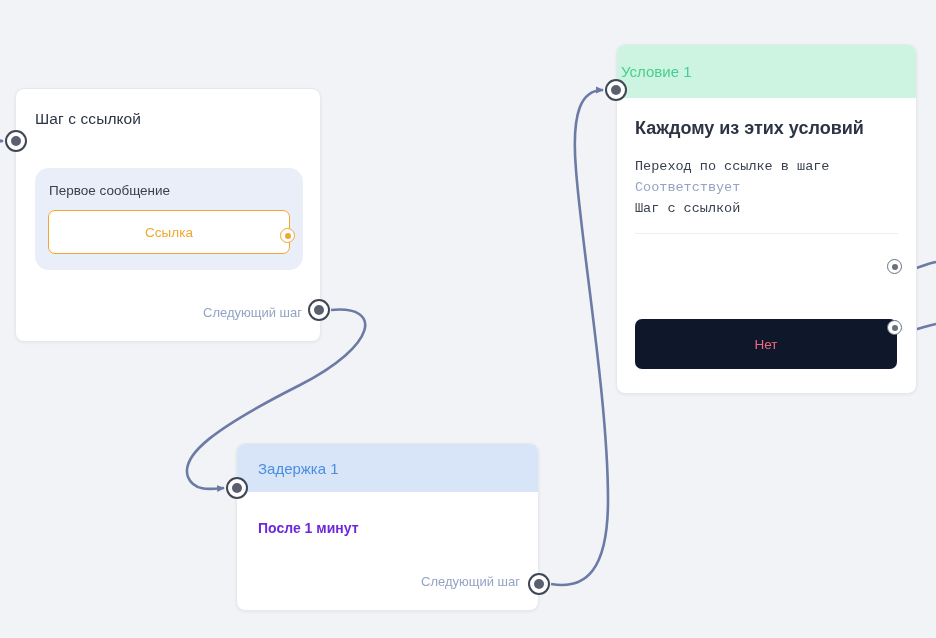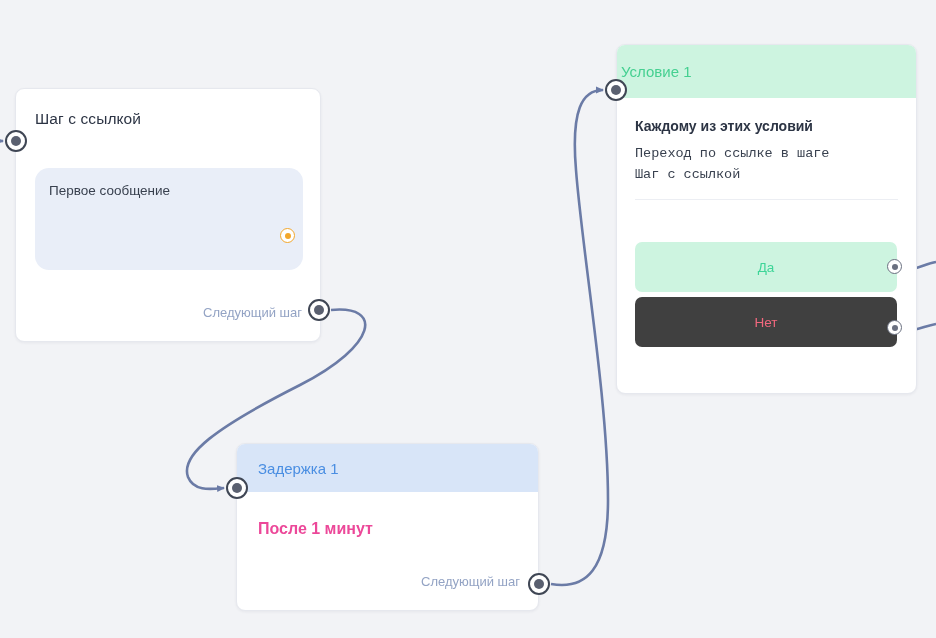--- a/index.html
+++ b/index.html
@@ -51,43 +51,43 @@
   
   #node-delay { left: 236px; top: 443px; width: 303px; height: 168px; }
   .delay-head {
     height: 48px; background: #d8e5f8;
     border-radius: 8px 8px 0 0;
     display: flex; align-items: center; padding-left: 21px;
   }
   .delay-head span { font-size: 15px; color: #4a8ee2; }
   .delay-body-text {
     position: absolute; left: 21px; top: 76px;
-    font-size: 16px; color: #ec4899; font-weight: 600;
+    font-size: 14px; color: #6d28d9; font-weight: 600;
   }
 
   
   #node-cond { left: 616px; top: 44px; width: 301px; height: 350px; }
   .cond-head {
     height: 53px; background: #cdf4e0;
     border-radius: 8px 8px 0 0;
     display: flex; align-items: center; padding-left: 4px;
   }
   .cond-head span { font-size: 15px; color: #45d091; }
   .cond-body { padding: 20px 18px 0 18px; }
-  .cond-h { font-size: 14px; font-weight: 700; color: #2c3444; margin-bottom: 9px; }
+  .cond-h { font-size: 18px; font-weight: 700; color: #2c3444; margin-bottom: 17px; }
   .cond-l { font-size: 13.5px; color: #39414f; line-height: 21px; font-family: Liberation Mono, monospace; }
   .cond-l.muted { color: #93a3c4; }
   .cond-sep { height: 1px; background: #eceef3; margin: 14px 0 0 0; }
   .branch {
     position: absolute; left: 18px; width: 262px; height: 50px;
     border-radius: 7px; display: flex; align-items: center; justify-content: center;
     font-size: 13.5px; cursor: pointer;
   }
   #branch-yes { top: 197px; background: #cdf4e0; color: #3ed598; }
-  #branch-no  { top: 252px; background: #404040; color: #f2687e; text-align: center; }
+  #branch-no  { top: 274px; background: #0f172a; color: #f2687e; text-align: center; }
 
   
   .handle {
     position: absolute; width: 22px; height: 22px; border-radius: 50%;
     background: #ffffff; border: 2.2px solid #3f4654;
     display: flex; align-items: center; justify-content: center;
     cursor: pointer; z-index: 6;
   }
   .handle::after {
     content: ""; width: 10px; height: 10px; border-radius: 50%; background: #5a6070;
@@ -128,20 +128,21 @@
     <path d="M0,141 L3,141" fill="none" stroke="#6b7ba6" stroke-width="2.6" marker-end="url(#arrow)"></path>
 
     <line x1="916" y1="230" x2="916" y2="350" stroke="#e6e8ee" stroke-width="1"></line>
   </svg>
 
   <div class="card" id="node-step">
     <div class="step-title">Шаг с ссылкой</div>
 
     <div class="msg-block">
       <div class="msg-label">Первое сообщение</div>
+      <div class="link-btn">Ссылка</div>
     </div>
 
     <div class="next-row">
       <span class="next-label">Следующий шаг</span>
     </div>
   </div>
 
   <div class="handle" id="h-step-in"></div>
   <div class="handle orange" id="h-link"></div>
   <div class="handle" id="h-step-out"></div>
@@ -159,24 +160,24 @@
   <div class="handle" id="h-delay-in"></div>
   <div class="handle" id="h-delay-out"></div>
 
   <div class="card" id="node-cond">
     <div class="cond-head">
       <span>Условие 1</span>
     </div>
     <div class="cond-body">
       <div class="cond-h">Каждому из этих условий</div>
       <div class="cond-l">Переход по ссылке в шаге</div>
+      <div class="cond-l muted">Соответствует</div>
       <div class="cond-l">Шаг с ссылкой</div>
       <div class="cond-sep"></div>
     </div>
-    <div class="branch" id="branch-yes">Да</div>
     <div class="branch" id="branch-no">Нет</div>
   </div>
 
   <div class="handle" id="h-cond-in"></div>
   <div class="handle small" id="h-yes"></div>
   <div class="handle small" id="h-no"></div>
 
 </div>
 
 </body></html>

